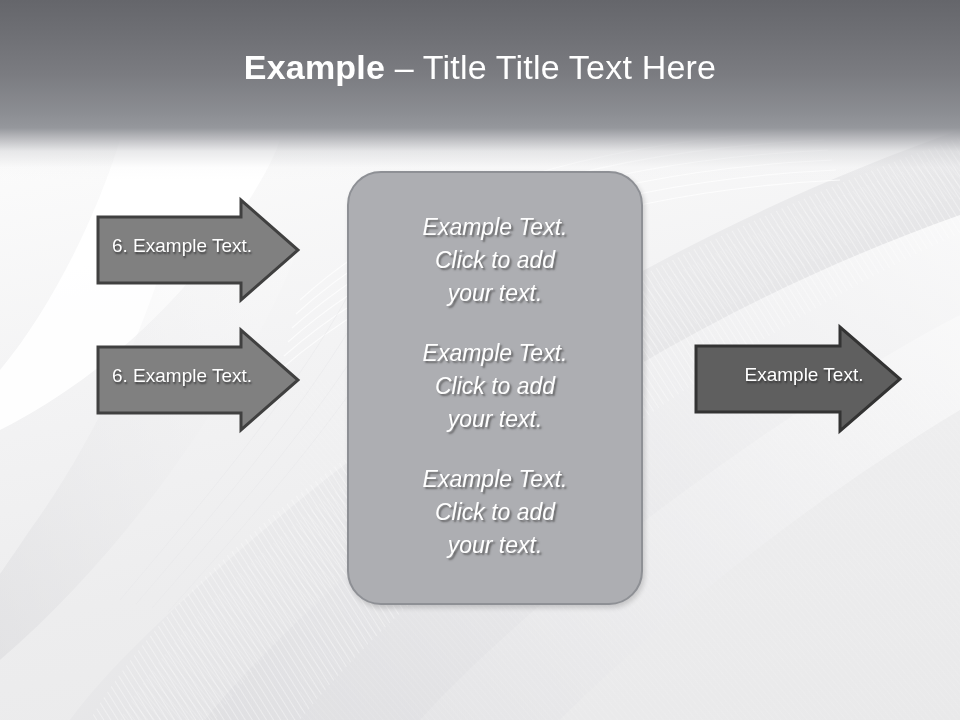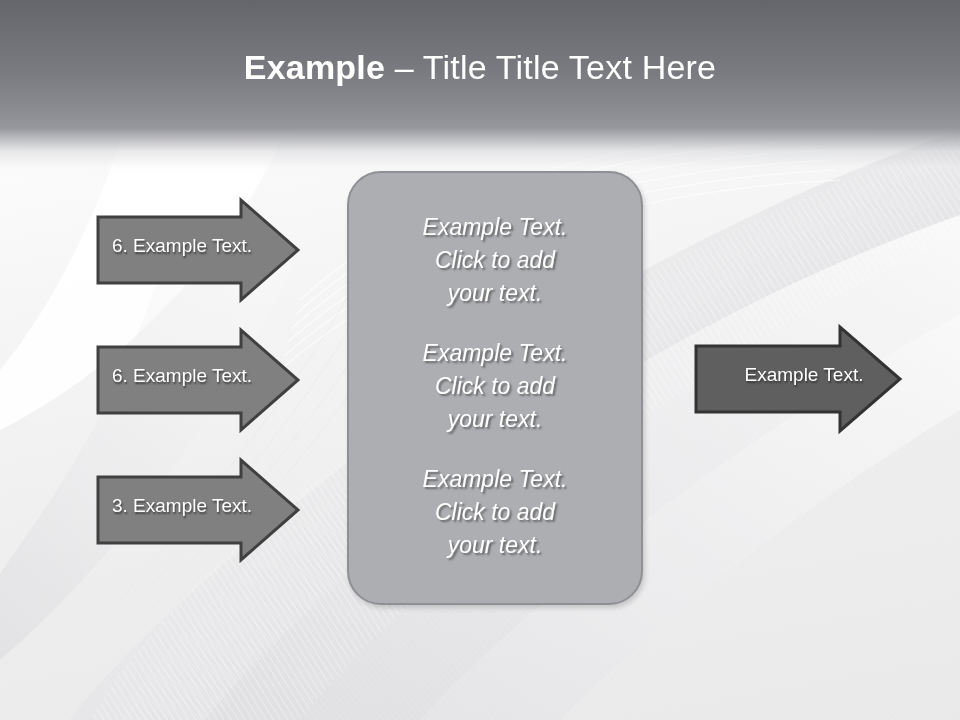--- a/index.html
+++ b/index.html
@@ -230,26 +230,20 @@
     <div class="arrow-label">6. Example Text.</div>
   </div>
 
   <div class="arrow arrow-left" id="a2">
     <svg width="210" height="120" viewBox="0 0 210 120">
       <path d="M 2,27 L 145,27 L 145,10 L 202,60 L 145,110 L 145,93 L 2,93 Z" fill="#808080" stroke="#404040" stroke-width="3" stroke-linejoin="miter"></path>
     </svg>
     <div class="arrow-label">6. Example Text.</div>
   </div>
 
-  <div class="arrow arrow-left" id="a3">
-    <svg width="210" height="120" viewBox="0 0 210 120">
-      <path d="M 2,27 L 145,27 L 145,10 L 202,60 L 145,110 L 145,93 L 2,93 Z" fill="#808080" stroke="#404040" stroke-width="3" stroke-linejoin="miter"></path>
-    </svg>
-    <div class="arrow-label">3. Example Text.</div>
-  </div>
 
   <div class="arrow arrow-right" id="a4">
     <svg width="212" height="122" viewBox="0 0 212 122">
       <path d="M 2,28 L 146,28 L 146,9 L 206,61 L 146,113 L 146,94 L 2,94 Z" fill="#5f5f5f" stroke="#333333" stroke-width="3" stroke-linejoin="miter"></path>
     </svg>
     <div class="arrow-label">Example Text.</div>
   </div>
 
 </div>
 

